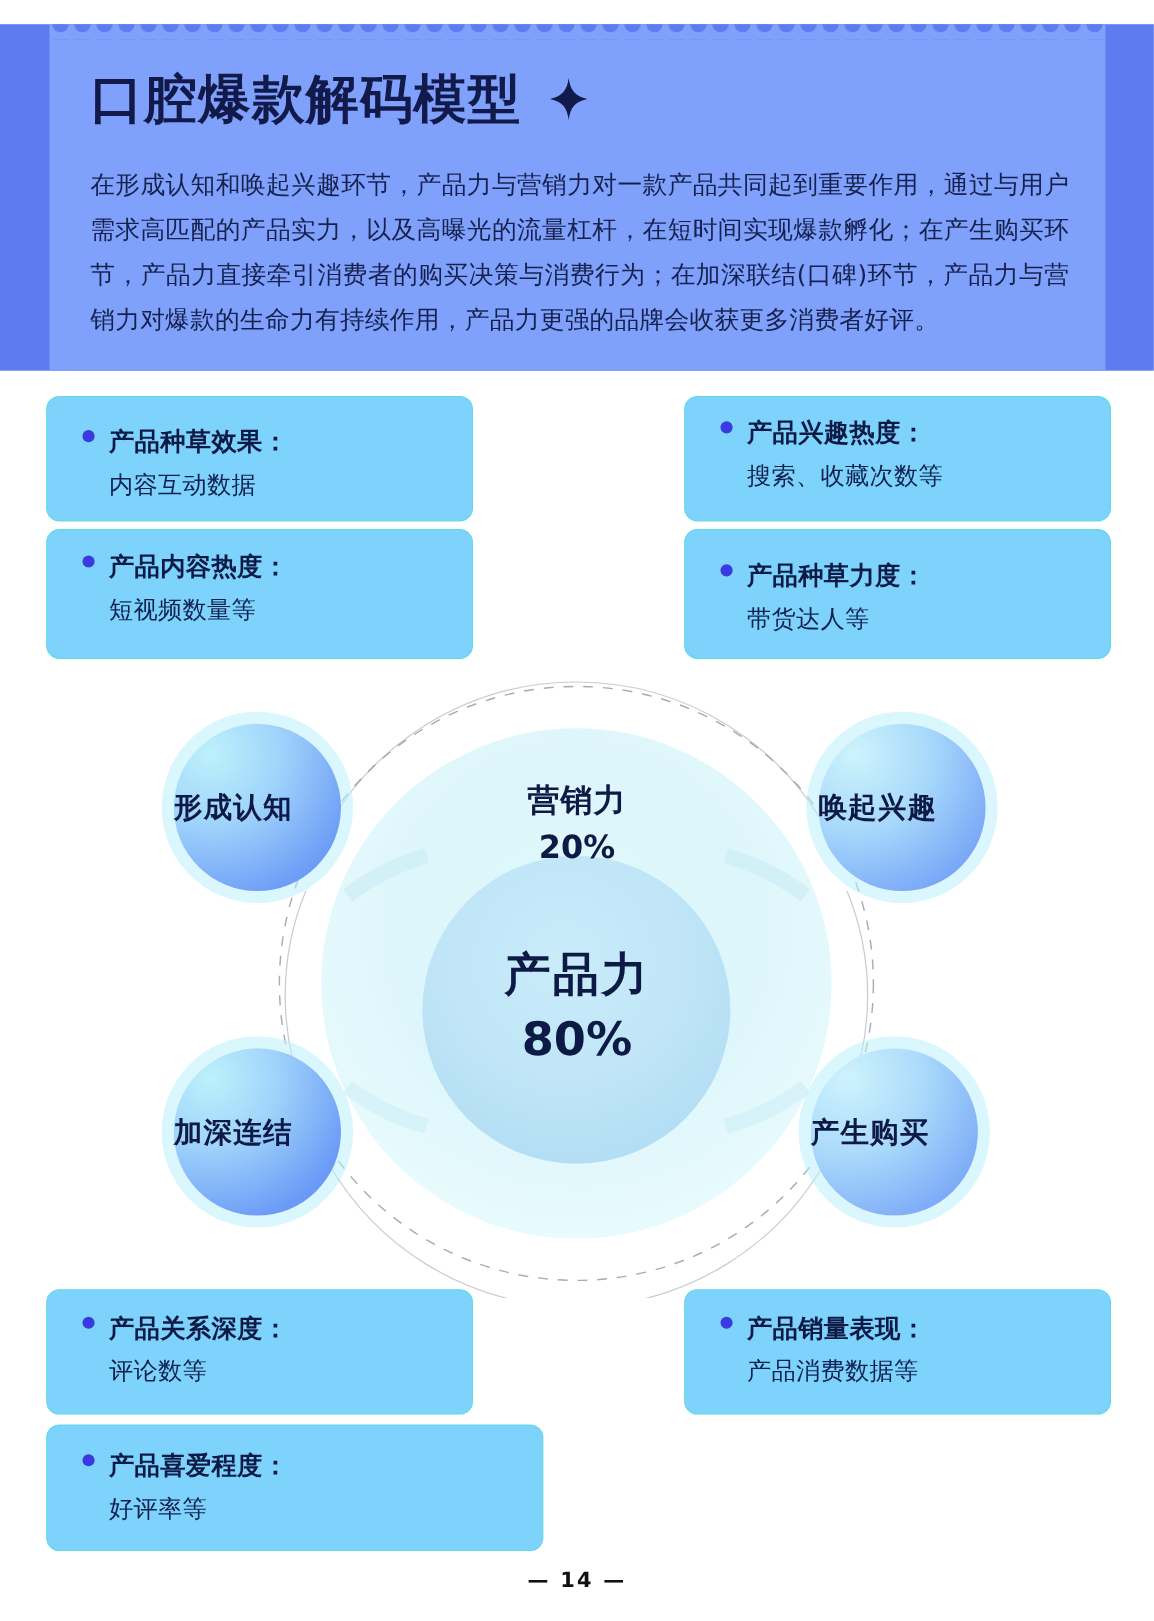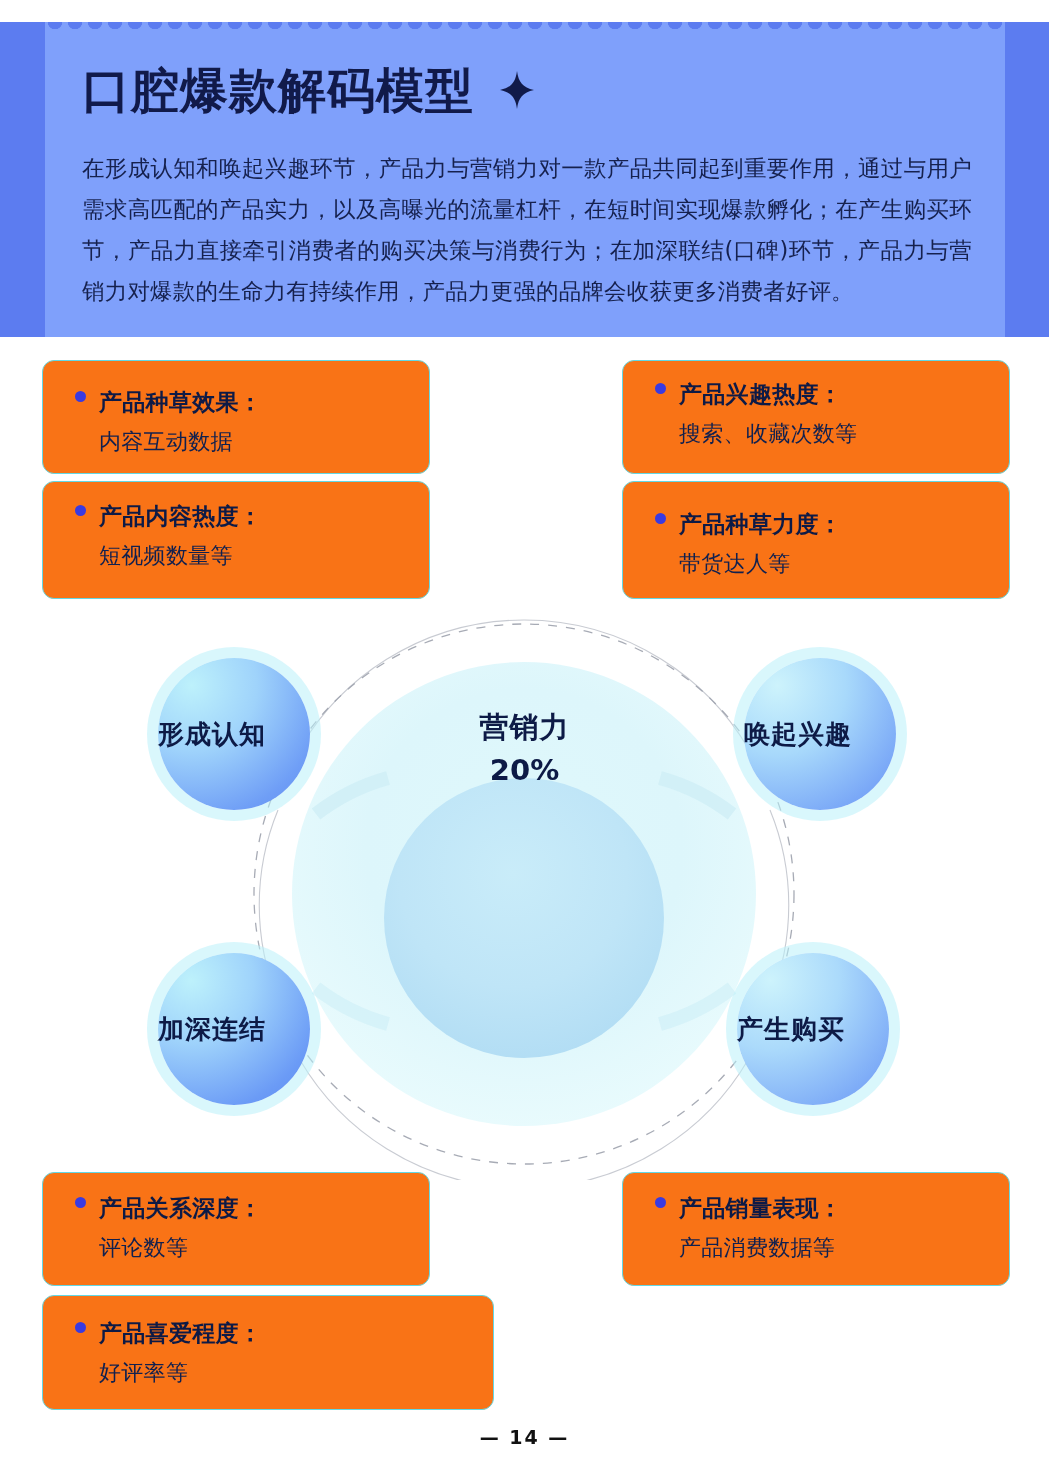--- a/index.html
+++ b/index.html
@@ -71,21 +71,21 @@
     line-height: 41px;
     color: #16214e;
     text-align: justify;
     font-family: "DejaVu Sans", "Liberation Sans", sans-serif;
     letter-spacing: 0.2px;
   }
 
   
   .card {
     position: absolute;
-    background: #f97316;
+    background: #7dd3fc;
     border: 1.4px solid #63d8e4;
     border-radius: 12px;
   }
   .card-inner {
     position: relative;
     padding: 0;
   }
   .card-title-row {
     display: flex;
     align-items: flex-start;
@@ -301,20 +301,24 @@
       <path d="M278 210 A 250 250 0 0 0 278 400" fill="none" stroke="#9aa0ad" stroke-width="1.1" opacity="0.55"></path>
       <path d="M770 210 A 250 250 0 0 1 770 400" fill="none" stroke="#9aa0ad" stroke-width="1.1" opacity="0.55"></path>
       <path d="M300 460 A 260 260 0 0 0 748 460" fill="none" stroke="#9aa0ad" stroke-width="1.1" opacity="0.55"></path>
     </svg>
 
     <div id="center-outer-label">
       <div class="lbl">营销力</div>
       <div class="val">20%</div>
     </div>
 
+    <div id="center-inner-label">
+      <div class="lbl">产品力</div>
+      <div class="val">80%</div>
+    </div>
 
     <div class="node-circle" id="node-awareness">
       <span class="node-label">形成认知</span>
     </div>
     <div class="node-circle" id="node-interest">
       <span class="node-label">唤起兴趣</span>
     </div>
     <div class="node-circle" id="node-deepen">
       <span class="node-label">加深连结</span>
     </div>

